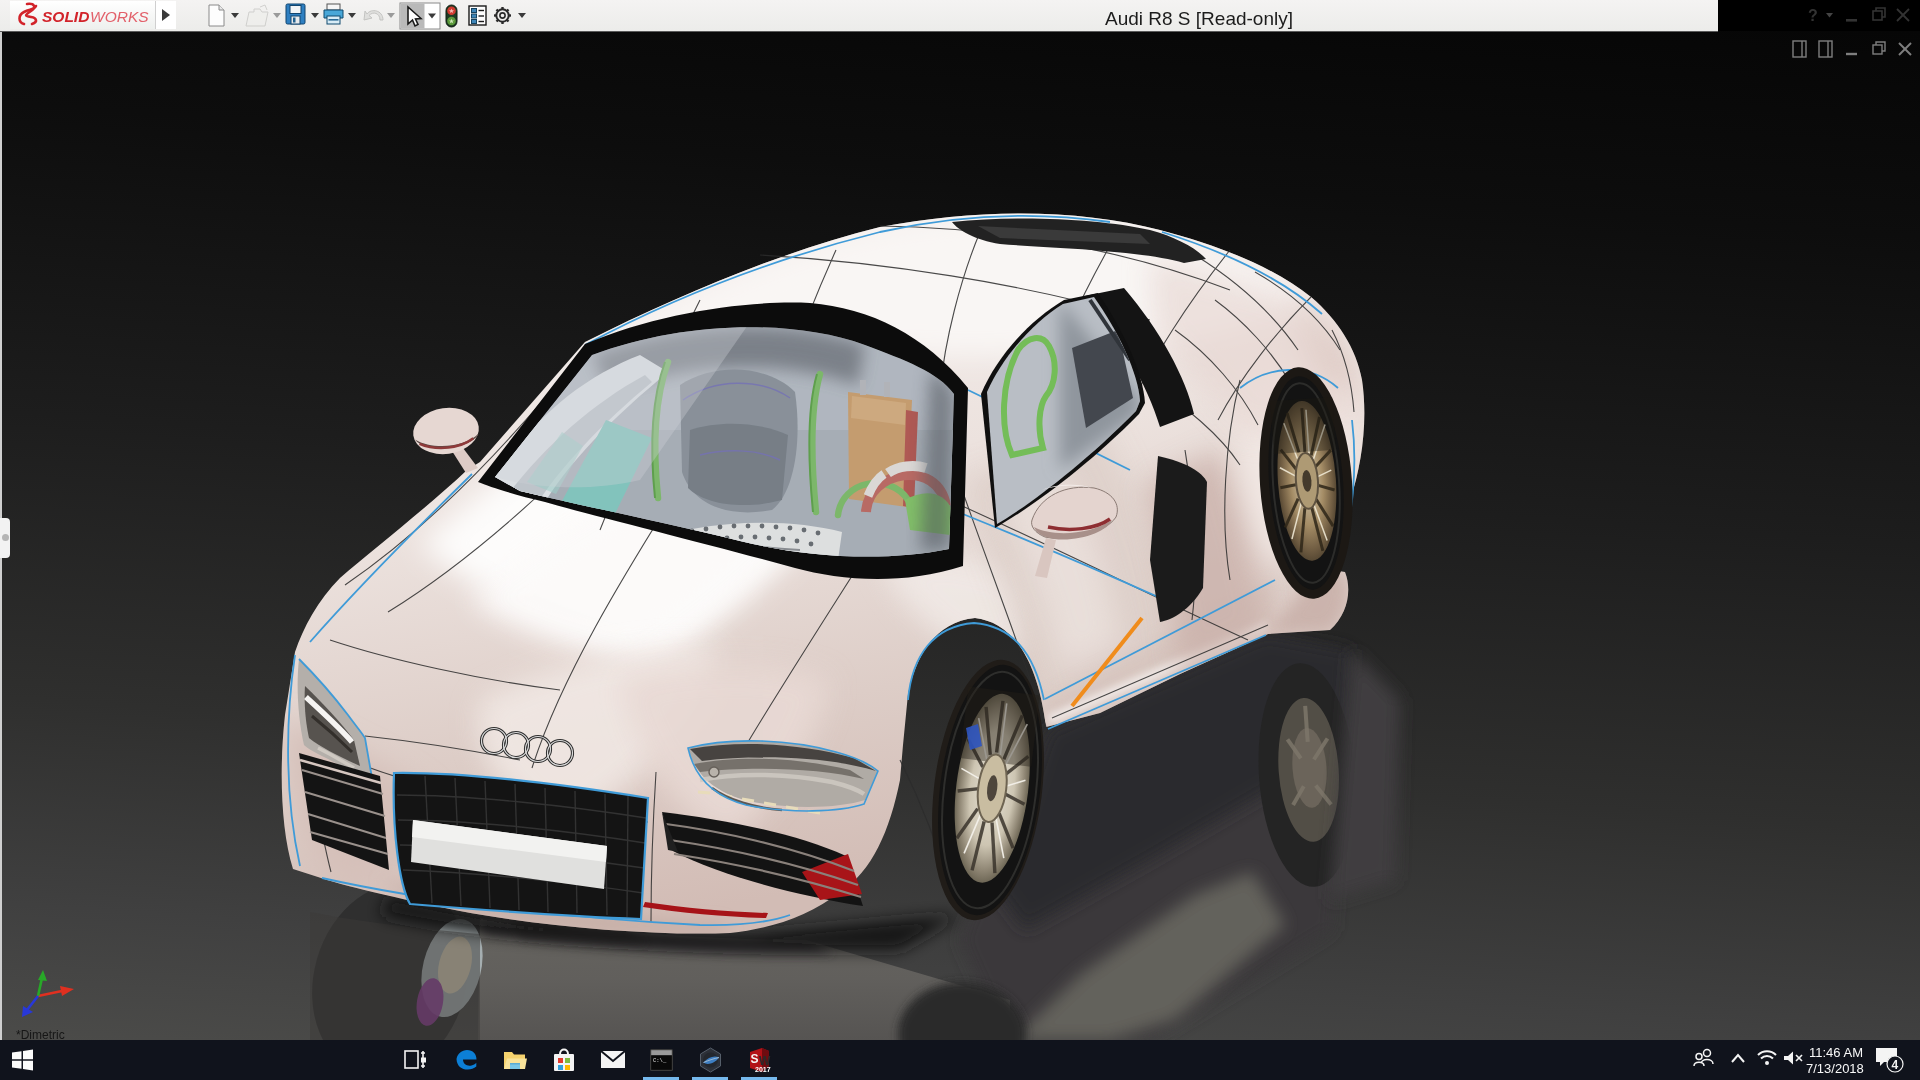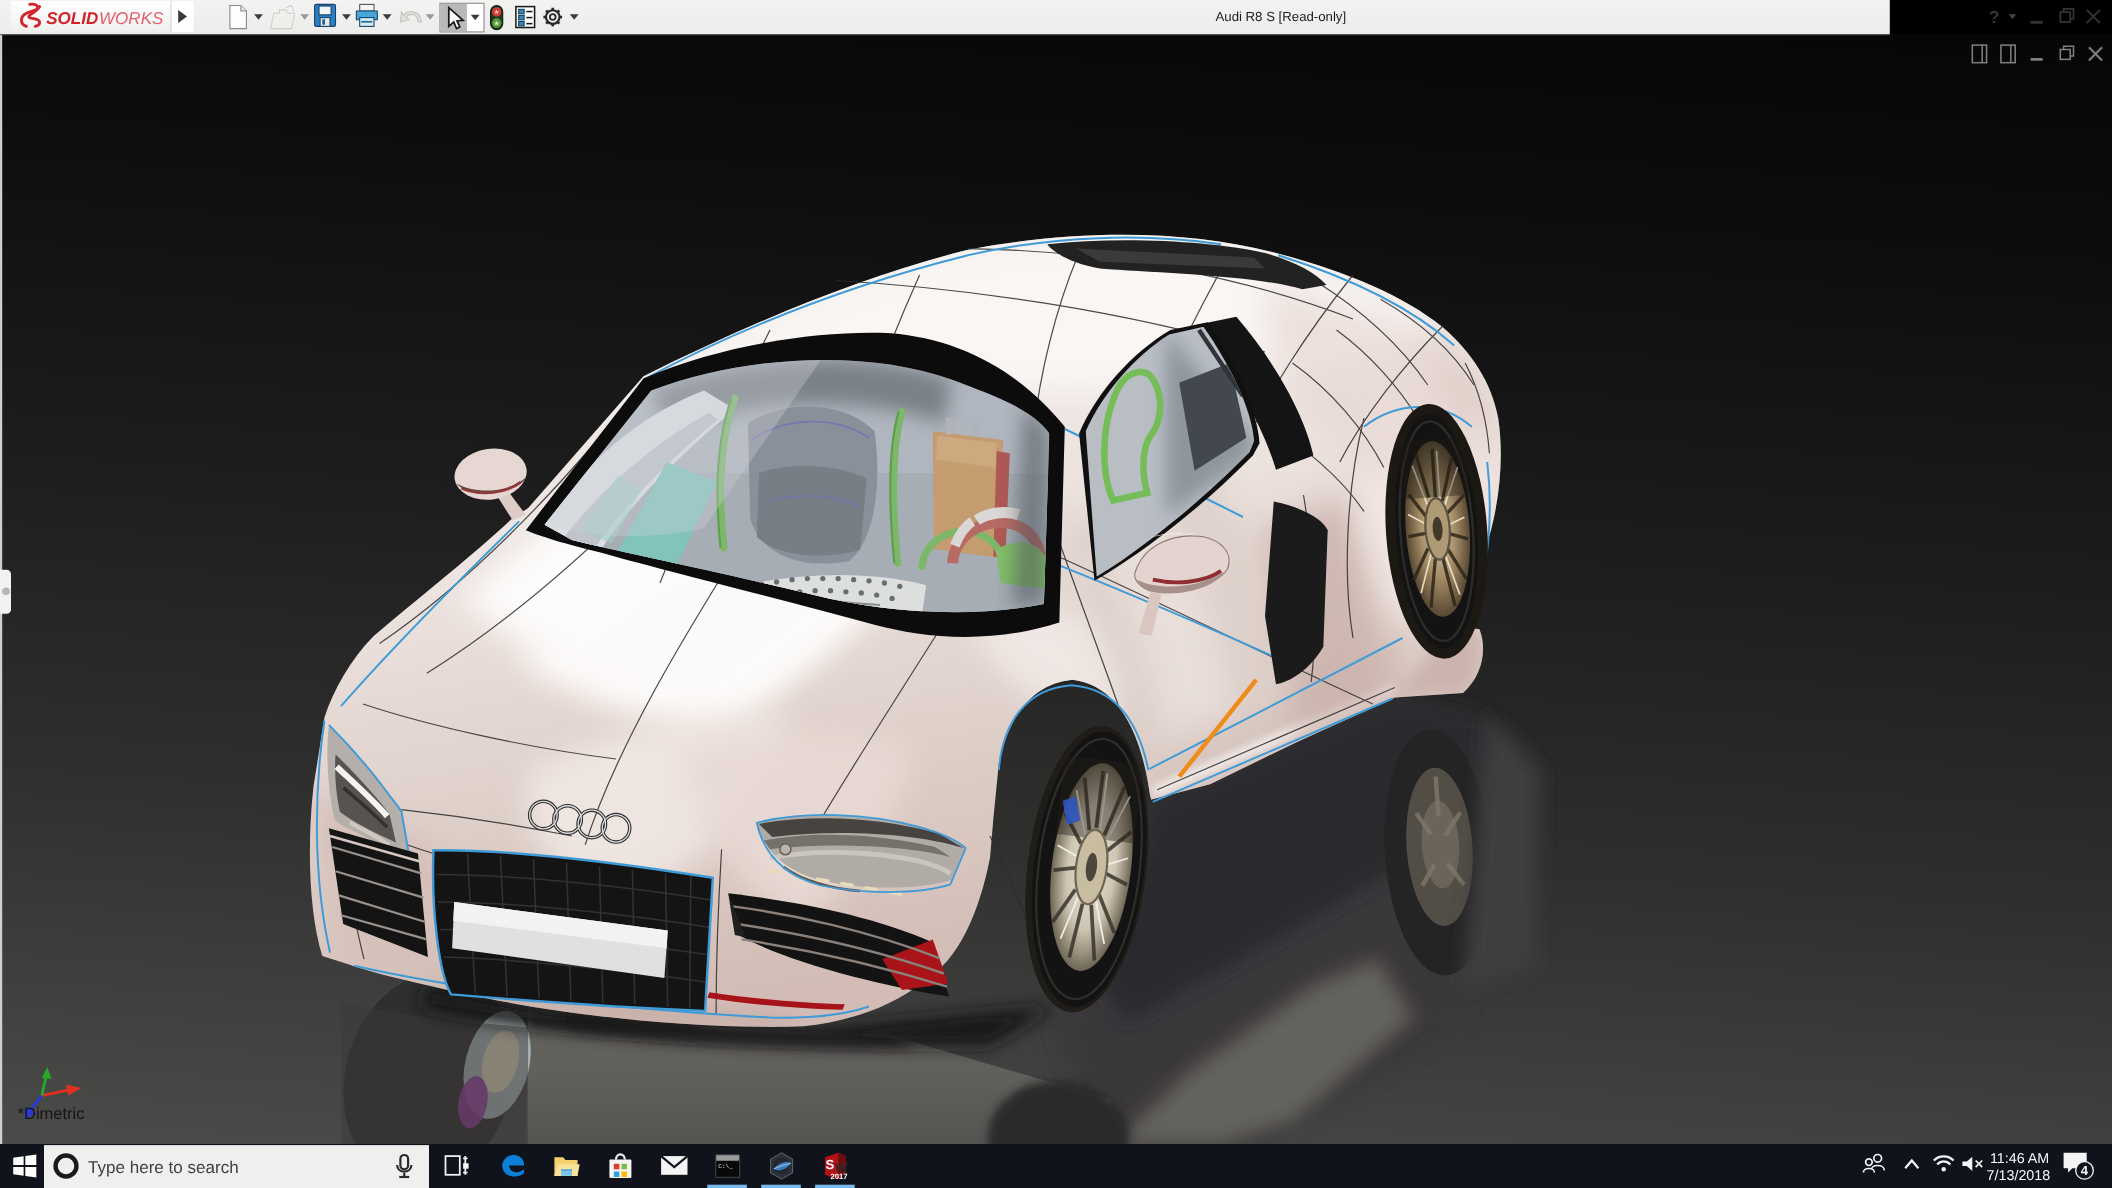--- a/index.html
+++ b/index.html
@@ -8,21 +8,21 @@
     background:linear-gradient(180deg,#f4f3f2,#ececea);border-bottom:1px solid #5a5a5a;}
   #logobox{position:absolute;left:10px;top:1px;width:145px;height:28px;
     background:linear-gradient(180deg,#ffffff,#eef0ee);border-right:1px solid #cfcfcf;}
   #arrbox{position:absolute;left:156px;top:1px;width:20px;height:28px;background:#fff;}
   #vp{position:absolute;left:0;top:31px;width:1920px;height:1009px;
     background:linear-gradient(184deg,#060606 0%,#0d0d0d 18%,#1d1d1d 45%,#2f2f2e 70%,#404040 88%,#4b4b49 100%);}
   #tab{position:absolute;left:0;top:487px;width:10px;height:40px;background:#f2f2f2;border-radius:0 4px 4px 0;}
   #tab .dot{position:absolute;left:2px;top:16px;width:7px;height:7px;border-radius:50%;background:#b5b5b5;}
   #taskbar{position:absolute;left:0;top:1040px;width:1920px;height:40px;background:#10131c;}
   #searchbox{position:absolute;left:40px;top:1px;width:350px;height:39px;background:#f0efee;}
-  #title-text{position:absolute;left:1105px;top:8px;font-size:12px;color:#1c1c1c;}
+  #title-text{position:absolute;left:1105px;top:8px;font-size:19px;color:#1c1c1c;}
   svg{display:block}
 </style>
 </head>
 <body>
 
 <div id="vp">
   <svg id="carsvg" width="1920" height="1009" viewBox="0 31 1920 1009" style="position:absolute;left:0;top:0">
     <defs>
       <linearGradient id="bodyg" x1="0" y1="0" x2="0.25" y2="1">
         <stop offset="0" stop-color="#f7f4f3"></stop>
@@ -514,21 +514,21 @@
   <svg width="90" height="70" viewBox="0 0 90 70" style="position:absolute;left:10px;top:935px">
     <g stroke-width="2.6" fill="none">
       <line x1="28" y1="30" x2="52" y2="25" stroke="#e03020"></line>
       <polygon points="64,23 50,20 52,30" fill="#e03020"></polygon>
       <line x1="28" y1="30" x2="32" y2="12" stroke="#28a828"></line>
       <polygon points="33,4 28,14 37,15" fill="#28a828"></polygon>
       <line x1="28" y1="30" x2="17" y2="44" stroke="#2838d8"></line>
       <polygon points="12,51 13,40 23,46" fill="#2838d8"></polygon>
     </g>
   </svg>
-  <div style="position:absolute;left:16px;top:973px;font-size:15px;color:#161616;">*Dimetric</div>
+  <div style="position:absolute;left:16px;top:997px;font-size:12px;color:#161616;">*Dimetric</div>
 </div>
 
 <div id="titlebar">
   <div id="logobox">
     <svg width="145" height="28" viewBox="0 0 145 28">
       <g fill="none" stroke="#d2232a" stroke-width="2.6" stroke-linecap="round">
         <path d="M14,23 C8,21 8,14 14,11 C20,8 24,9 26,5"></path>
         <path d="M17,3 C24,2 27,6 21,10 C15,14 14,15 21,16 C27,17 28,21 22,23"></path>
       </g>
       <text x="32" y="21" font-size="15.5" font-style="italic" font-weight="bold" fill="#d2232a" letter-spacing="0">SOLID</text>
@@ -637,32 +637,20 @@
 <div id="taskbar">
 
   <svg width="40" height="40" style="position:absolute;left:4px;top:0">
     <g fill="#fbfbfb">
       <polygon points="8,12.5 17.5,11.2 17.5,19.2 8,19.2"></polygon>
       <polygon points="19,11 29,9.6 29,19.2 19,19.2"></polygon>
       <polygon points="8,20.8 17.5,20.8 17.5,28.8 8,27.5"></polygon>
       <polygon points="19,20.8 29,20.8 29,30.4 19,29"></polygon>
     </g>
   </svg>
-  <div id="searchbox">
-    <svg width="350" height="40" viewBox="0 0 350 40">
-      <circle cx="20" cy="19" r="9.5" fill="none" stroke="#1a1a1a" stroke-width="4"></circle>
-      <text x="40" y="25" font-size="15.5" fill="#404040">Type here to search</text>
-      <g fill="none" stroke="#2a2a2a" stroke-width="2">
-        <rect x="324" y="9" width="7" height="13" rx="3.5"></rect>
-        <path d="M321,18 C321,26 334,26 334,18"></path>
-        <line x1="327.5" y1="25" x2="327.5" y2="29"></line>
-        <line x1="323" y1="29" x2="332" y2="29"></line>
-      </g>
-    </svg>
-  </div>
 
   <svg width="420" height="40" viewBox="0 0 420 40" style="position:absolute;left:394px;top:0">
 
     <g fill="none" stroke="#f4f4f4" stroke-width="1.6">
       <rect x="11" y="11" width="13" height="17"></rect>
       <path d="M27,13 L31,13 M27,26 L31,26 M29,11 L29,28"></path>
       <rect x="27" y="17.5" width="5" height="5" fill="#f4f4f4" stroke="none"></rect>
     </g>
 
     <g transform="translate(62,10)">

